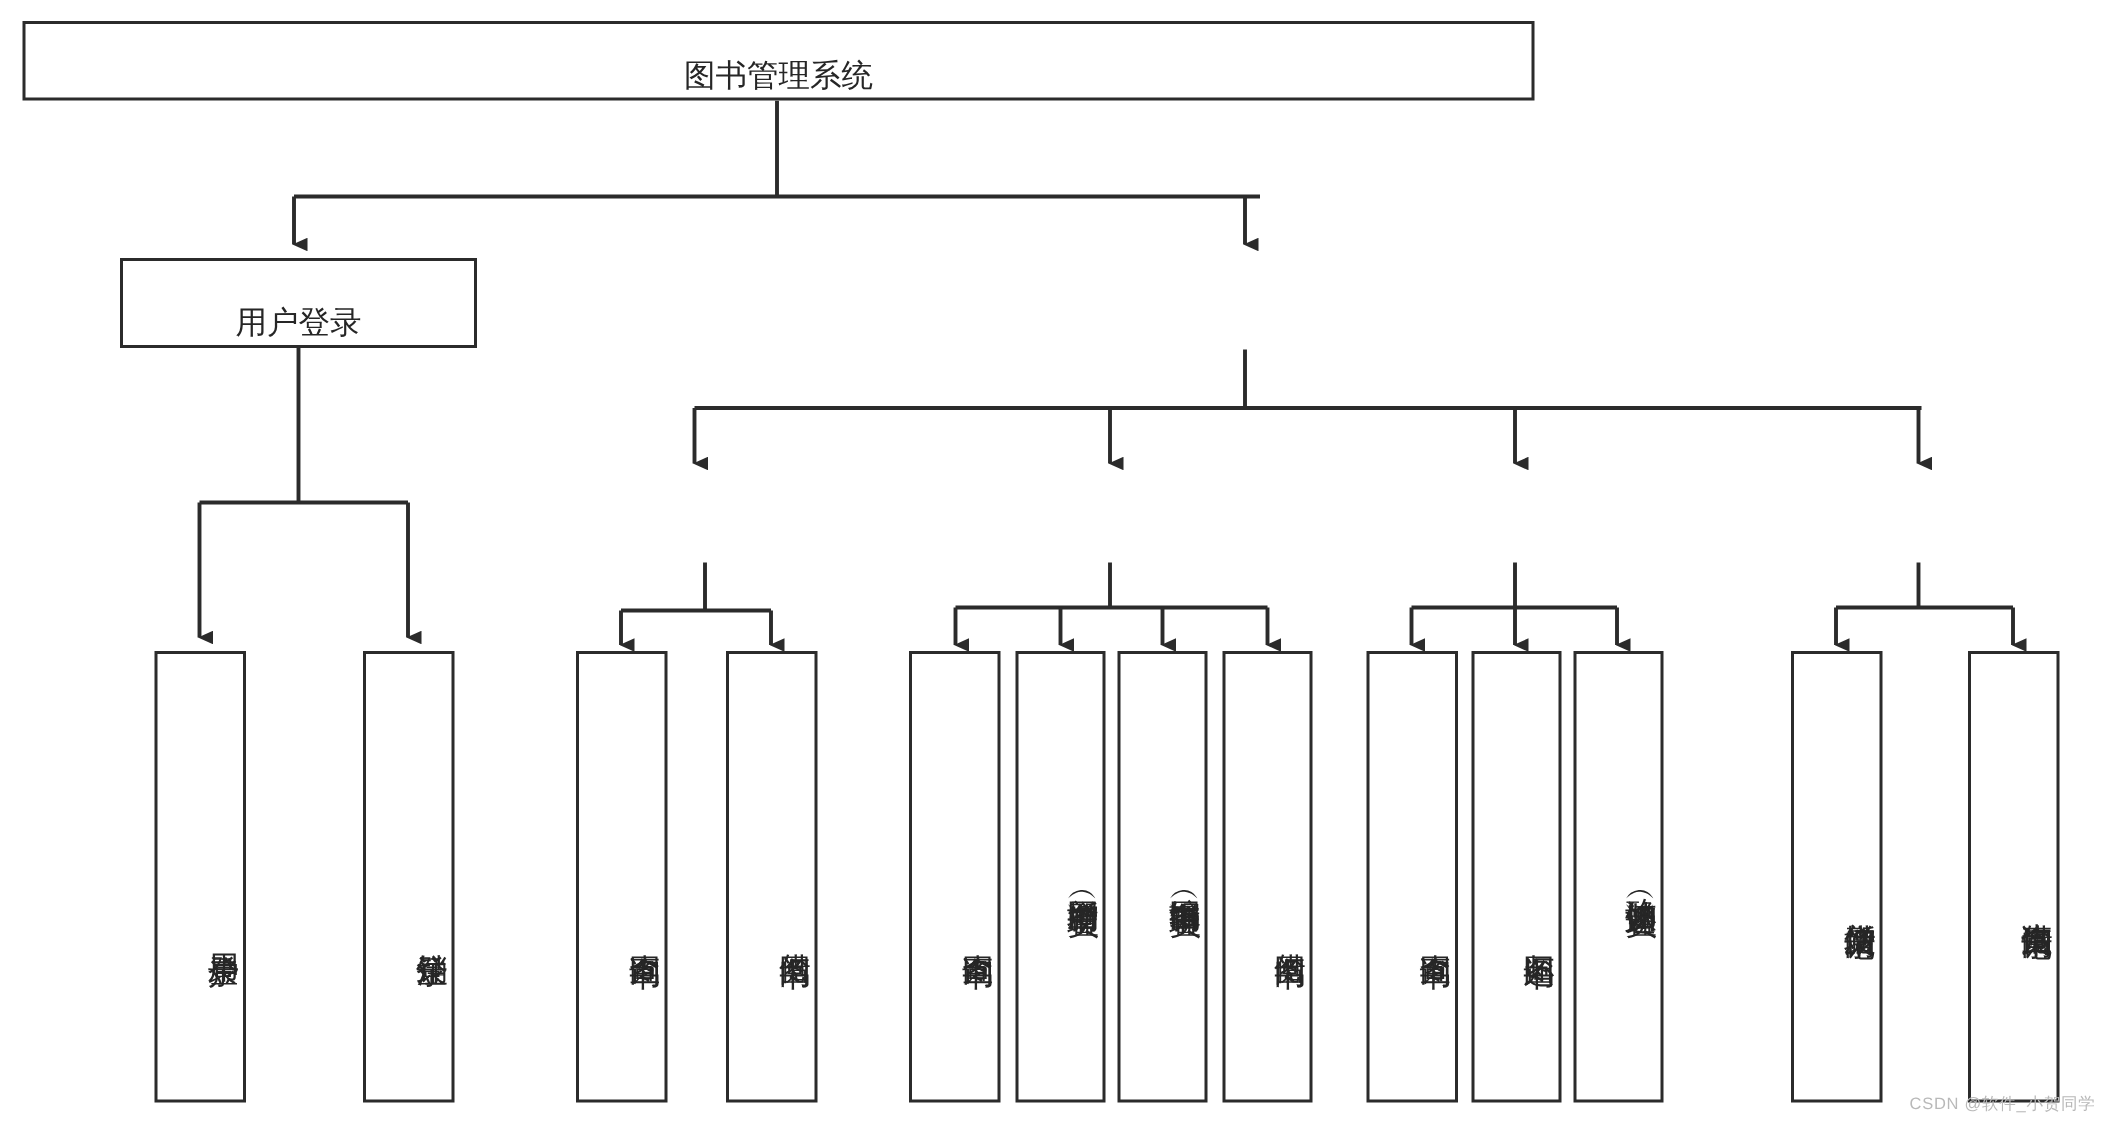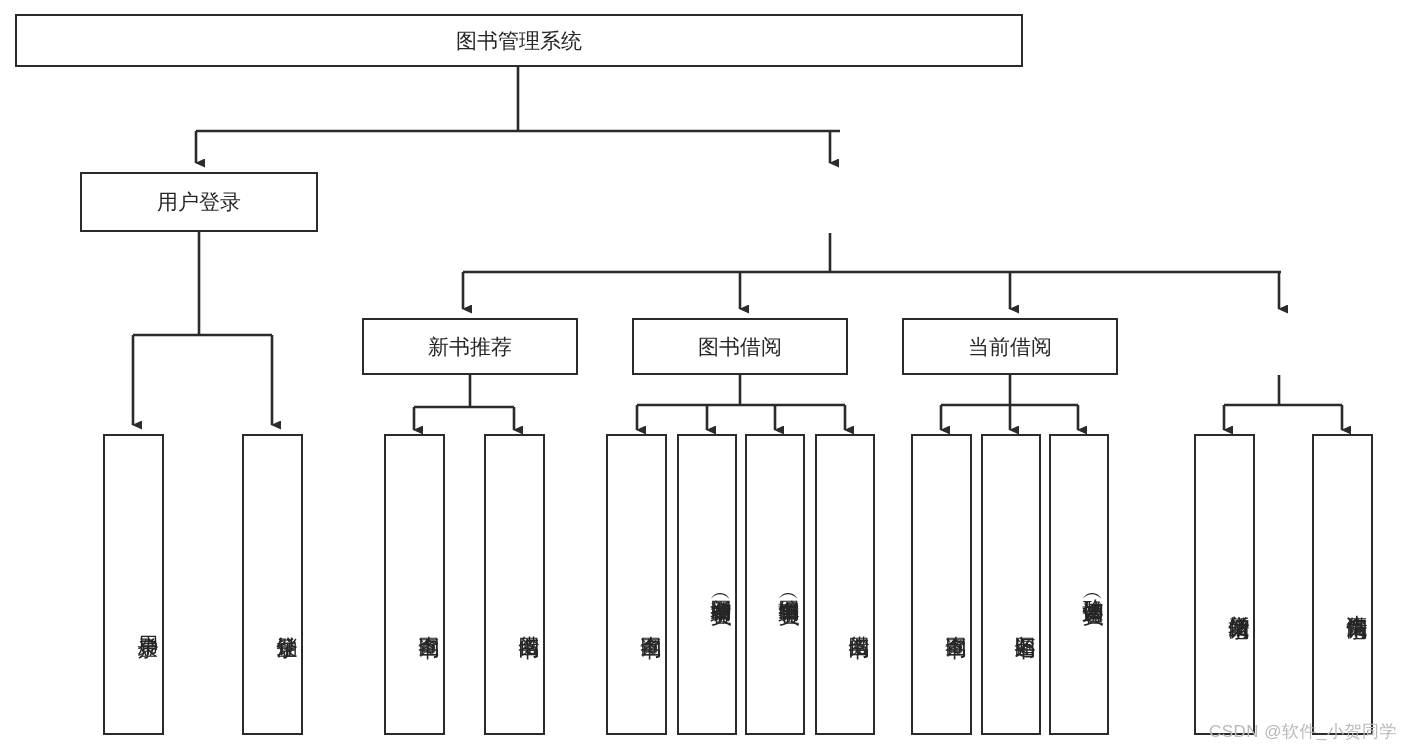--- a/index.html
+++ b/index.html
@@ -24,21 +24,21 @@
     width: 1405px;
     height: 747px;
     pointer-events: none;
   }
   .node {
     position: absolute;
     box-sizing: border-box;
     background: #ffffff;
     border: 2px solid #2b2b2b;
     display: flex;
-    align-items: center;
+    align-items: flex-end;
     justify-content: center;
     color: #262626;
     line-height: 1.12;
     text-align: center;
   }
   .node.horiz {
     font-size: 21px;
     padding: 2px 4px;
   }
   .node.vert {
@@ -56,21 +56,21 @@
     display: block;
   }
   .node-label {
     display: block;
     white-space: pre-line;
   }
   .watermark {
     position: absolute;
     right: 8px;
     bottom: 4px;
-    font-size: 17px;
+    font-size: 11px;
     color: #b9b9b9;
     letter-spacing: 0.5px;
     white-space: nowrap;
   }
 </style>
 </head>
 <body>
 
 <div id="diagram-root">
 
@@ -125,29 +125,20 @@
   </svg>
 
   <div class="node horiz" style="left:15px; top:14px; width:1008px; height:53px;">
     <span class="node-label">图书管理系统</span>
   </div>
 
   <div class="node horiz" style="left:80px; top:172px; width:238px; height:60px;">
     <span class="node-label">用户登录</span>
   </div>
 
-  <div class="node horiz" style="left:362px; top:318px; width:216px; height:57px;">
-    <span class="node-label">新书推荐</span>
-  </div>
-  <div class="node horiz" style="left:632px; top:318px; width:216px; height:57px;">
-    <span class="node-label">图书借阅</span>
-  </div>
-  <div class="node horiz" style="left:902px; top:318px; width:216px; height:57px;">
-    <span class="node-label">当前借阅</span>
-  </div>
 
   <div class="node vert" style="left:103px; top:434px; width:61px; height:301px;">
     <span class="node-label" style="margin-top:72px;">用户登录</span>
   </div>
   <div class="node vert" style="left:242px; top:434px; width:61px; height:301px;">
     <span class="node-label" style="margin-top:72px;">注销登录</span>
   </div>
 
   <div class="node vert" style="left:384px; top:434px; width:61px; height:301px;">
     <span class="node-label" style="margin-top:72px;">查询图书</span>

